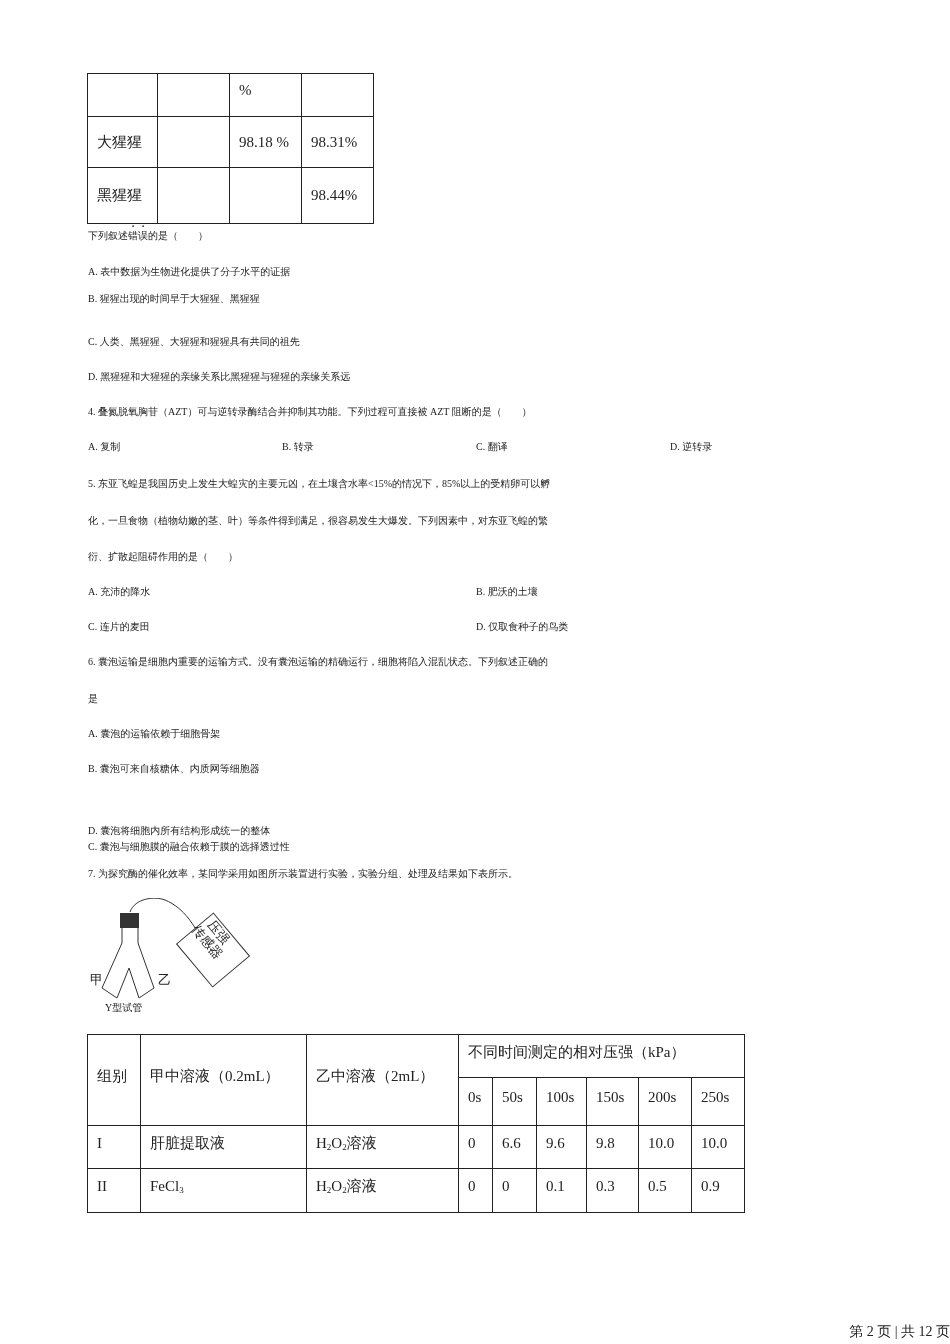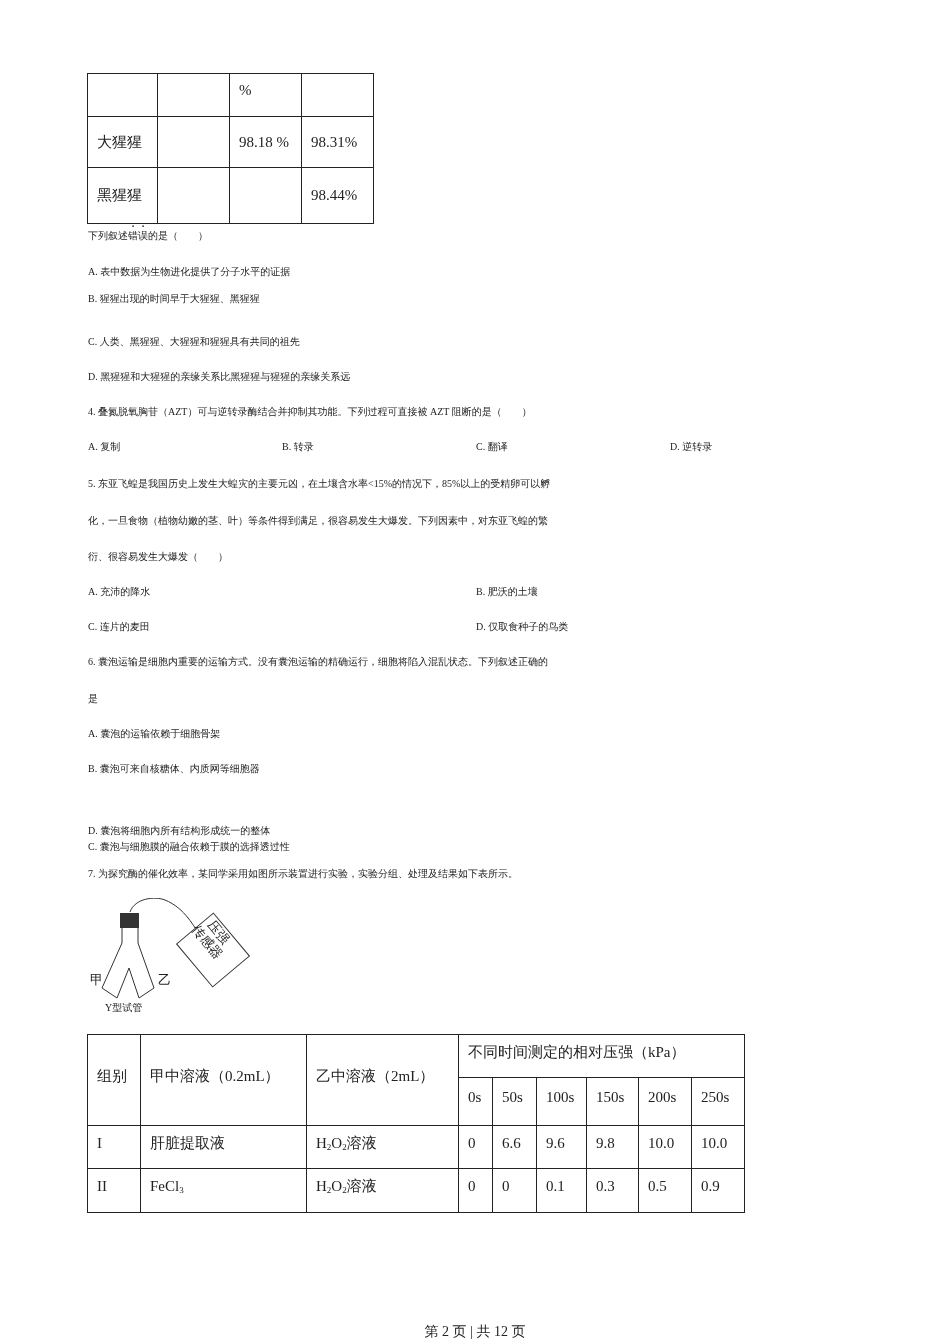--- a/index.html
+++ b/index.html
@@ -6,21 +6,21 @@
   body { width:950px; height:1344px; position:relative; font-family:"Liberation Serif","DejaVu Serif",serif; color:#222; font-size:15px; }
   .abs { position:absolute; white-space:nowrap; }
   table.t1 { position:absolute; left:87px; top:73px; border-collapse:collapse; }
   table.t1 td { border:1.5px solid #222; padding:0 0 0 9px; font-size:15px; vertical-align:middle; }
   table.t2 { position:absolute; left:87px; top:1034px; border-collapse:collapse; }
   table.t2 td { border:1.5px solid #222; padding:0 0 8px 9px; font-size:15px; vertical-align:middle; }
   .line { position:absolute; left:88px; white-space:nowrap; font-size:10px; }
   .emph { position:relative; }
   .emph::after { content:"·"; position:absolute; left:50%; top:-11px; transform:translateX(-50%); font-size:14px; }
   sub { font-size:9px; vertical-align:-2px; }
-  .footer { position:absolute; top:1323px; left:0; width:950px; text-align:center; font-size:14px; }
+  .footer { position:absolute; top:1323px; left:0; width:950px; text-align:right; font-size:14px; }
 </style>
 </head>
 <body>
 
 <table class="t1">
   <tbody>
       <tr style="height:43px">
     <td style="width:60px"></td>
     <td style="width:62px"></td>
     <td style="width:62px;vertical-align:top;padding-top:8px">%</td>
@@ -48,21 +48,21 @@
 <div class="line" style="top:370px">D. 黑猩猩和大猩猩的亲缘关系比黑猩猩与猩猩的亲缘关系远</div>
 
 <div class="line" style="top:405px">4. 叠氮脱氧胸苷（AZT）可与逆转录酶结合并抑制其功能。下列过程可直接被 AZT 阻断的是（　　）</div>
 <div class="line" style="top:440px;left:88px">A. 复制</div>
 <div class="line" style="top:440px;left:282px">B. 转录</div>
 <div class="line" style="top:440px;left:476px">C. 翻译</div>
 <div class="line" style="top:440px;left:670px">D. 逆转录</div>
 
 <div class="line" style="top:477px">5. 东亚飞蝗是我国历史上发生大蝗灾的主要元凶，在土壤含水率&lt;15%的情况下，85%以上的受精卵可以孵</div>
 <div class="line" style="top:514px">化，一旦食物（植物幼嫩的茎、叶）等条件得到满足，很容易发生大爆发。下列因素中，对东亚飞蝗的繁</div>
-<div class="line" style="top:550px">衍、很容易发生大爆发（　　）</div>
+<div class="line" style="top:550px">衍、扩散起阻碍作用的是（　　）</div>
 <div class="line" style="top:585px">A. 充沛的降水</div>
 <div class="line" style="top:585px;left:476px">B. 肥沃的土壤</div>
 <div class="line" style="top:620px">C. 连片的麦田</div>
 <div class="line" style="top:620px;left:476px">D. 仅取食种子的鸟类</div>
 
 <div class="line" style="top:655px">6. 囊泡运输是细胞内重要的运输方式。没有囊泡运输的精确运行，细胞将陷入混乱状态。下列叙述正确的</div>
 <div class="line" style="top:692px">是</div>
 <div class="line" style="top:727px">A. 囊泡的运输依赖于细胞骨架</div>
 <div class="line" style="top:762px">B. 囊泡可来自核糖体、内质网等细胞器</div>
 <div class="line" style="top:840px">C. 囊泡与细胞膜的融合依赖于膜的选择透过性</div>

